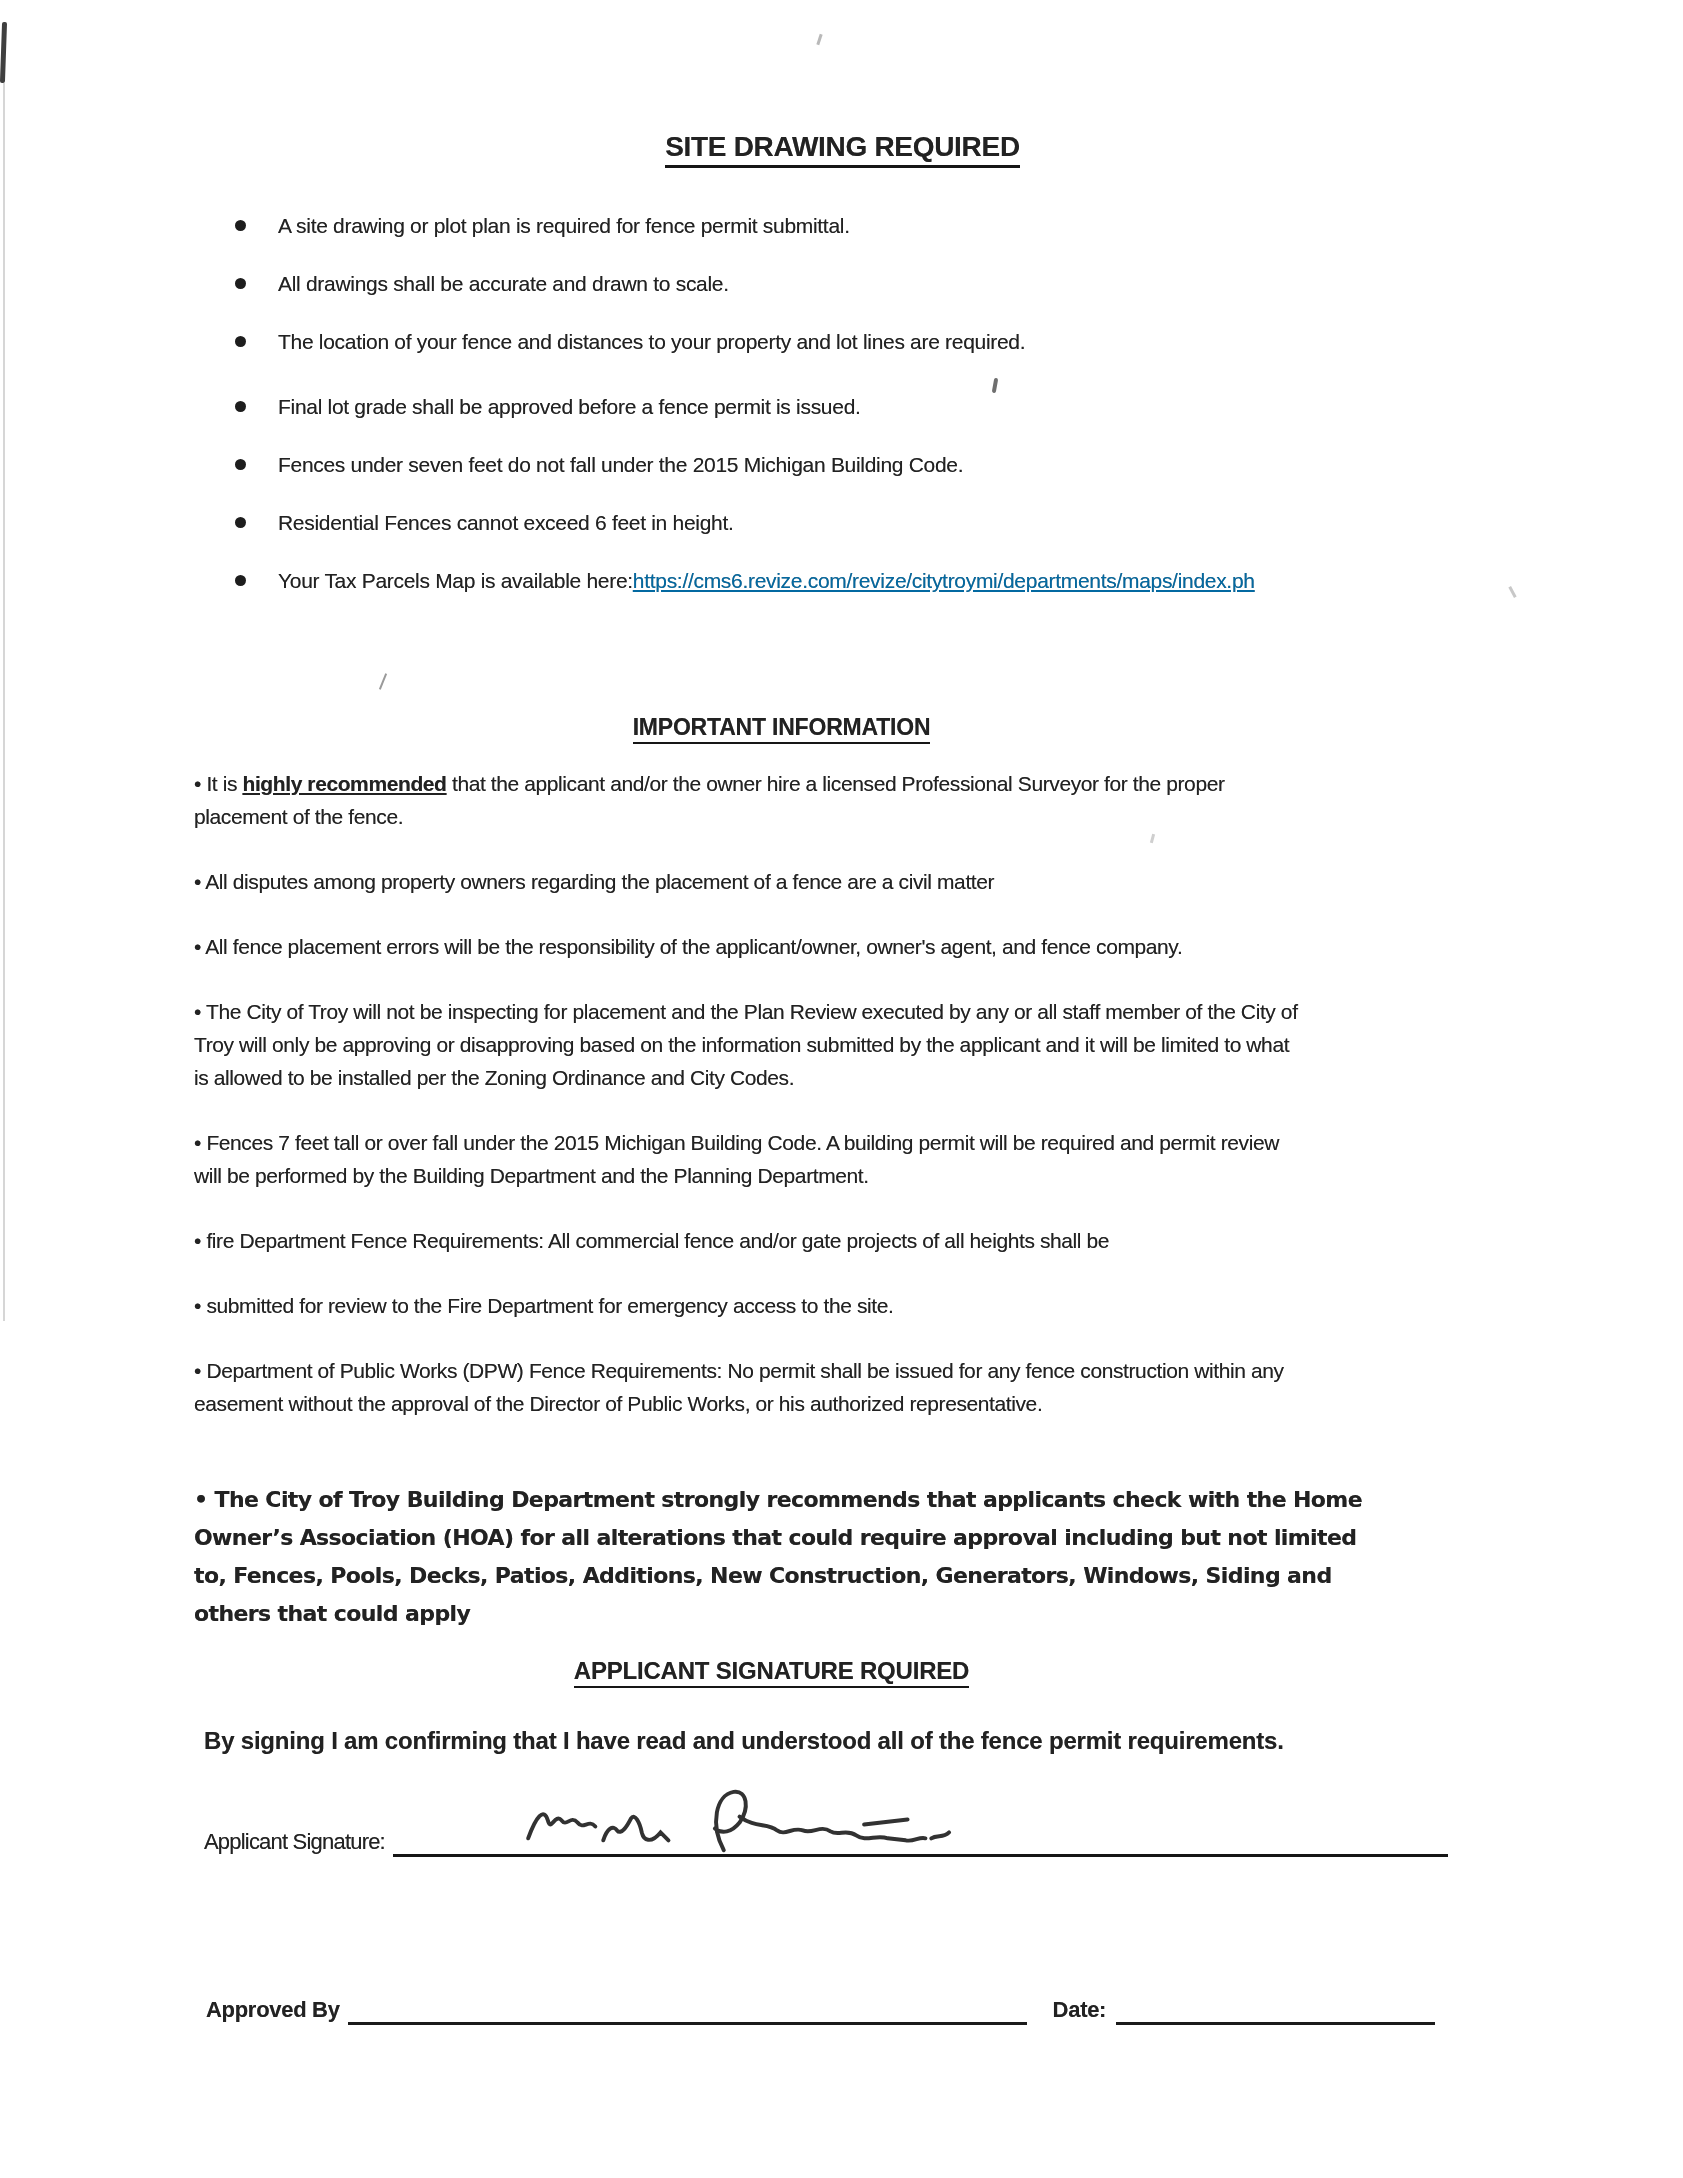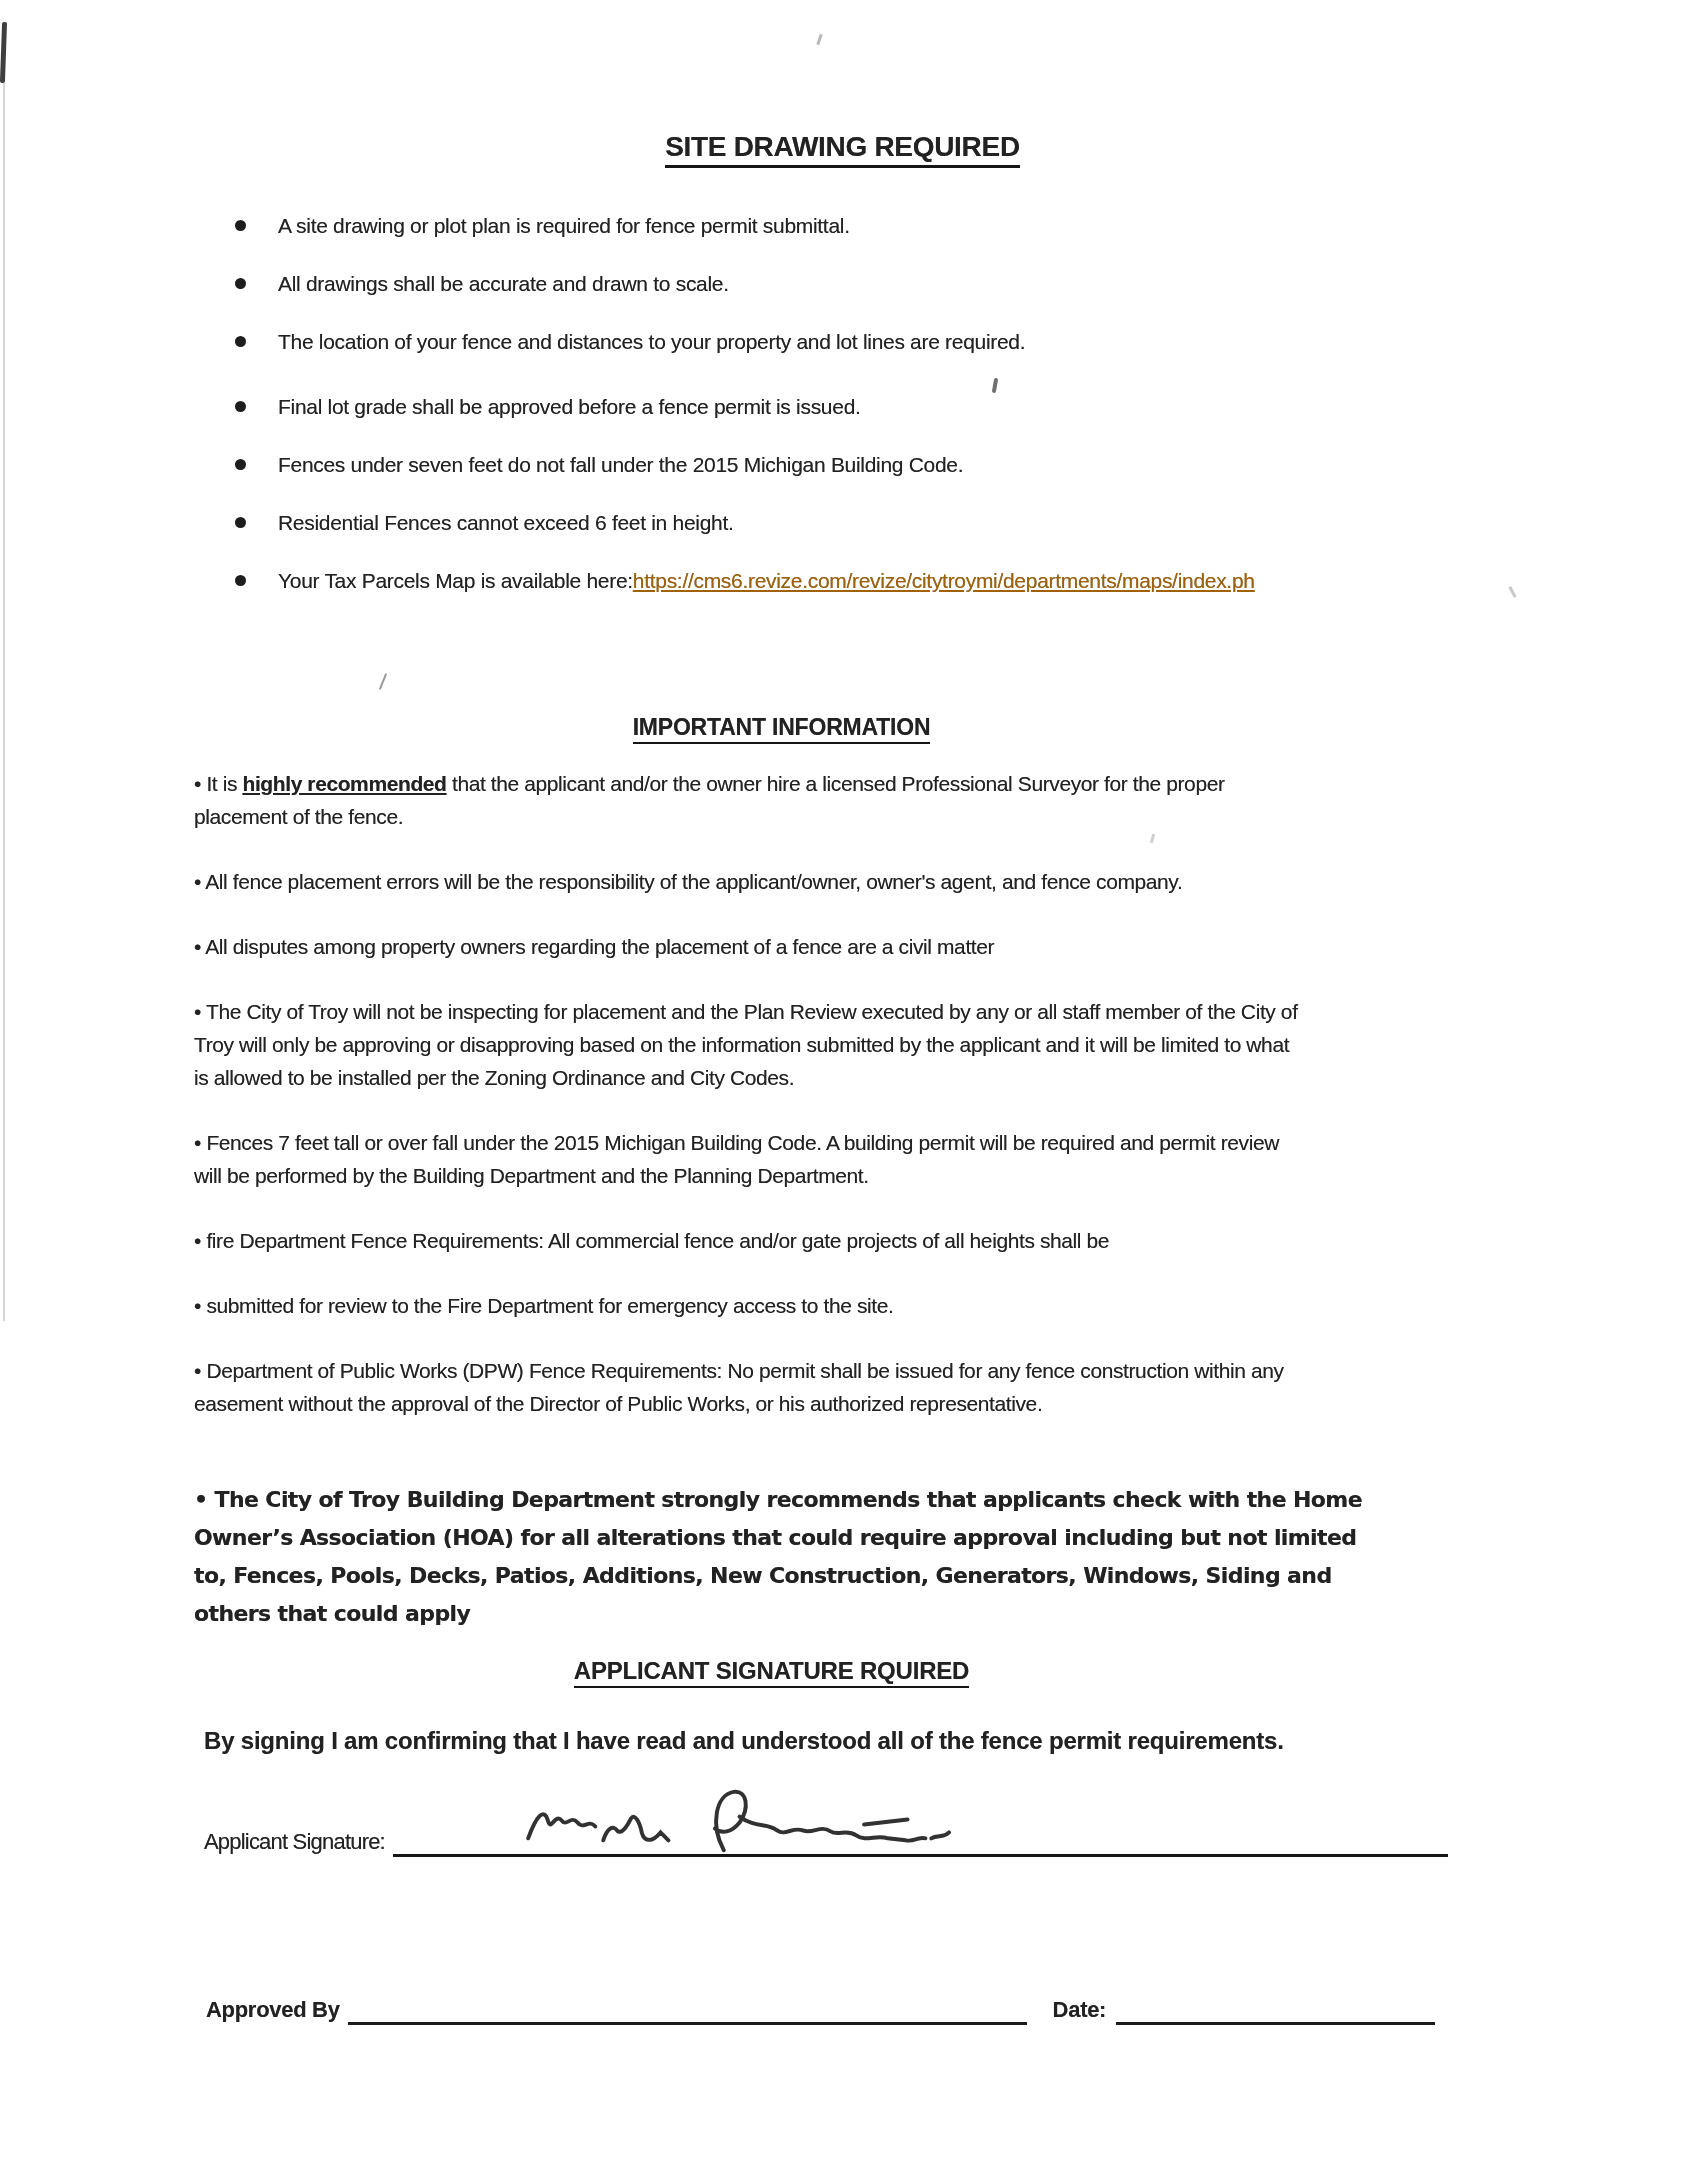--- a/index.html
+++ b/index.html
@@ -21,21 +21,21 @@
   .h-sub { text-align:center; font-size:23px; font-weight:bold; letter-spacing:-0.2px; margin:0; }
   .h-sub .u { border-bottom:2.5px solid #161616; padding-bottom:2px; position:relative; }
   .h-important { margin-top:117px; }
   .h-important .u { left:-71px; }
   .h-applicant { font-size:24px; margin-top:22px; }
   .h-applicant .u { left:-81px; }
   
   .bullets { margin:46px 0 0 0; padding:0; list-style:none; }
   .bullet-row { display:flex; align-items:flex-start; margin:0 0 25px 41px; font-size:21px; line-height:33px; letter-spacing:-0.3px; }
   .dot { flex:0 0 auto; width:11px; height:11px; border-radius:50%; background:#1d1d1d; margin:11px 32px 0 0; }
-  .link { color:#a16207; text-decoration:underline; cursor:pointer; }
+  .link { color:#0369a1; text-decoration:underline; cursor:pointer; }
   
   .paras { margin-top:26px; }
   .para { font-size:21px; line-height:33px; letter-spacing:-0.4px; margin:0 0 32px 0; white-space:pre-line; }
   .para .bu { font-weight:bold; text-decoration:underline; }
   .para-dpw { margin-bottom:61px; }
   .para-hoa {
     font-family:"DejaVu Sans", sans-serif;
     font-size:22px; font-weight:600; line-height:38px; letter-spacing:-0.6px;
     margin-bottom:24px;
   }
@@ -106,22 +106,22 @@
         <span class="dot"></span>
         <span><span>Your Tax Parcels Map is available here:</span><span class="link">https://cms6.revize.com/revize/citytroymi/departments/maps/index.ph</span></span>
       </li>
     </ul>
 
     <h2 class="h-sub h-important"><span class="u">IMPORTANT INFORMATION</span></h2>
 
     <div class="paras">
       <p class="para"><span>• It is </span><span class="bu">highly recommended</span><span> that the applicant and/or the owner hire a licensed Professional Surveyor for the proper
 placement of the fence.</span></p>
+      <p class="para">• All disputes among property owners regarding the placement of a fence are a civil matter</p>
       <p class="para">• All fence placement errors will be the responsibility of the applicant/owner, owner's agent, and fence company.</p>
-      <p class="para">• All disputes among property owners regarding the placement of a fence are a civil matter</p>
       <p class="para">• The City of Troy will not be inspecting for placement and the Plan Review executed by any or all staff member of the City of
 Troy will only be approving or disapproving based on the information submitted by the applicant and it will be limited to what
 is allowed to be installed per the Zoning Ordinance and City Codes.</p>
       <p class="para">• Fences 7 feet tall or over fall under the 2015 Michigan Building Code. A building permit will be required and permit review
 will be performed by the Building Department and the Planning Department.</p>
       <p class="para">• fire Department Fence Requirements: All commercial fence and/or gate projects of all heights shall be</p>
       <p class="para">• submitted for review to the Fire Department for emergency access to the site.</p>
       <p class="para para-dpw">• Department of Public Works (DPW) Fence Requirements: No permit shall be issued for any fence construction within any
 easement without the approval of the Director of Public Works, or his authorized representative.</p>
       <p class="para para-hoa">• The City of Troy Building Department strongly recommends that applicants check with the Home

